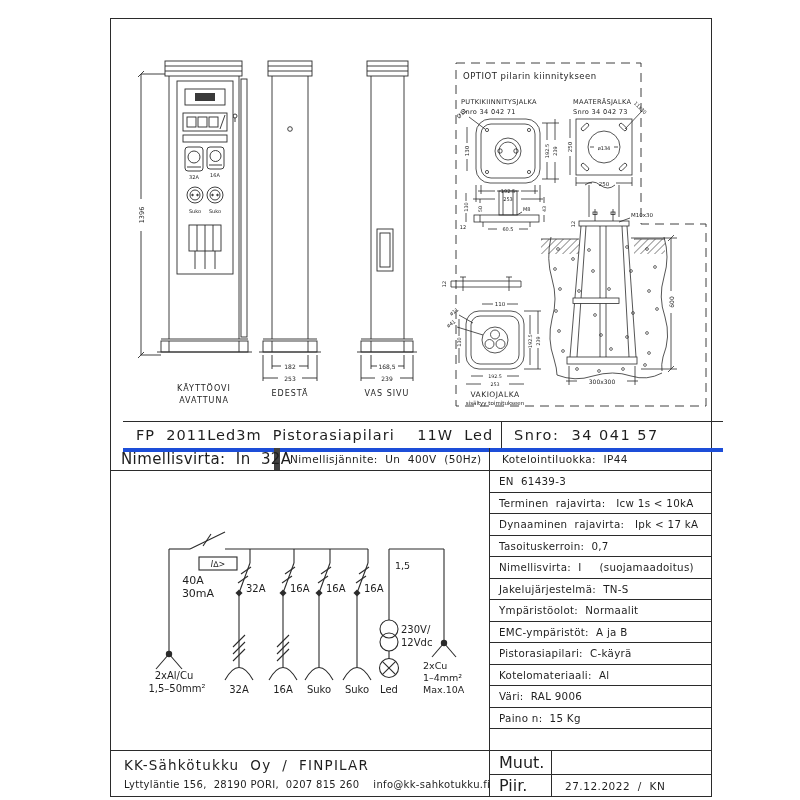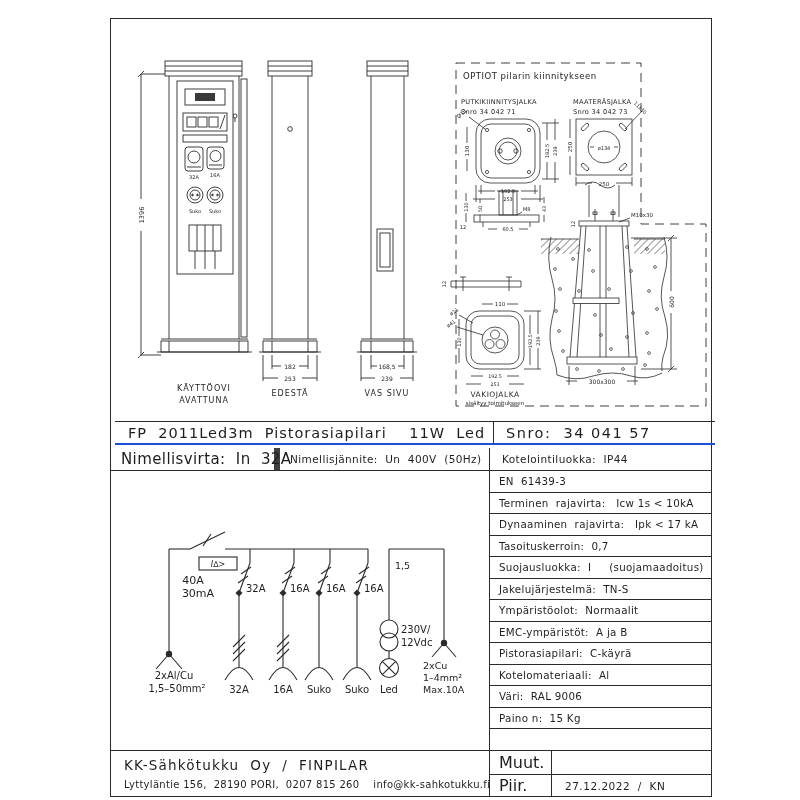--- a/index.html
+++ b/index.html
@@ -10,22 +10,22 @@
   .sheet{position:absolute;inset:0;background:#fff;}
   .frame{
     position:absolute;left:110px;top:18px;width:602px;height:779px;
     border:1.3px solid #2b2b2b;box-sizing:border-box;background:#fff;
   }
   .pre{white-space:pre;}
   .drawing-area{position:absolute;left:0;top:0;width:600px;height:402px;}
   .drawing-area svg, .circuit-cell svg{display:block;}
   svg text{fill:#1e1e1e;stroke:none;font-family:"DejaVu Sans","Liberation Sans",sans-serif;}
   .title-row{
-    position:absolute;left:4px;top:402px;width:100%;height:24px;box-sizing:border-box;
-    border-top:1px solid #2b2b2b;border-bottom:2px solid #1d4ed8;display:flex;
+    position:absolute;left:12px;top:402px;width:100%;height:31px;box-sizing:border-box;
+    border-top:1px solid #2b2b2b;border-bottom:4px solid #1d4ed8;display:flex;
   }
   .cell{display:flex;align-items:center;box-sizing:border-box;}
   .product-cell{width:379px;border-right:1px solid #2b2b2b;padding-left:13px;font-size:14.5px;letter-spacing:1px;}
   .snro-cell{flex:1;padding-left:12px;font-size:14.5px;letter-spacing:1.5px;}
   .sub-row{
     position:absolute;left:0;top:429px;width:100%;height:23px;box-sizing:border-box;
     border-bottom:1px solid #2b2b2b;display:flex;
   }
   .sub1{width:169px;border-right:6px solid #404040;padding-left:10px;font-size:15px;letter-spacing:0.4px;}
   .sub2{width:210px;border-right:1px solid #2b2b2b;padding-left:10px;font-size:10.5px;letter-spacing:0.4px;}
@@ -499,21 +499,21 @@
             </g>
           </g>
         </svg>
       </div>
 
       <div class="specs-cell">
         <div class="spec-row pre">EN  61439-3</div>
         <div class="spec-row pre">Terminen  rajavirta:   Icw 1s &lt; 10kA</div>
         <div class="spec-row pre">Dynaaminen  rajavirta:   Ipk &lt; 17 kA</div>
         <div class="spec-row pre">Tasoituskerroin:  0,7</div>
-        <div class="spec-row pre">Suojausluokka:  I     (suojamaadoitus)</div>
+        <div class="spec-row pre">Nimellisvirta:  I     (suojamaadoitus)</div>
         <div class="spec-row pre">Jakelujärjestelmä:  TN-S</div>
         <div class="spec-row pre">Ympäristöolot:  Normaalit</div>
         <div class="spec-row pre">EMC-ympäristöt:  A ja B</div>
         <div class="spec-row pre">Pistorasiapilari:  C-käyrä</div>
         <div class="spec-row pre">Kotelomateriaali:  Al</div>
         <div class="spec-row pre">Väri:  RAL 9006</div>
         <div class="spec-row pre">Paino n:  15 Kg</div>
       </div>
     </div>
 

